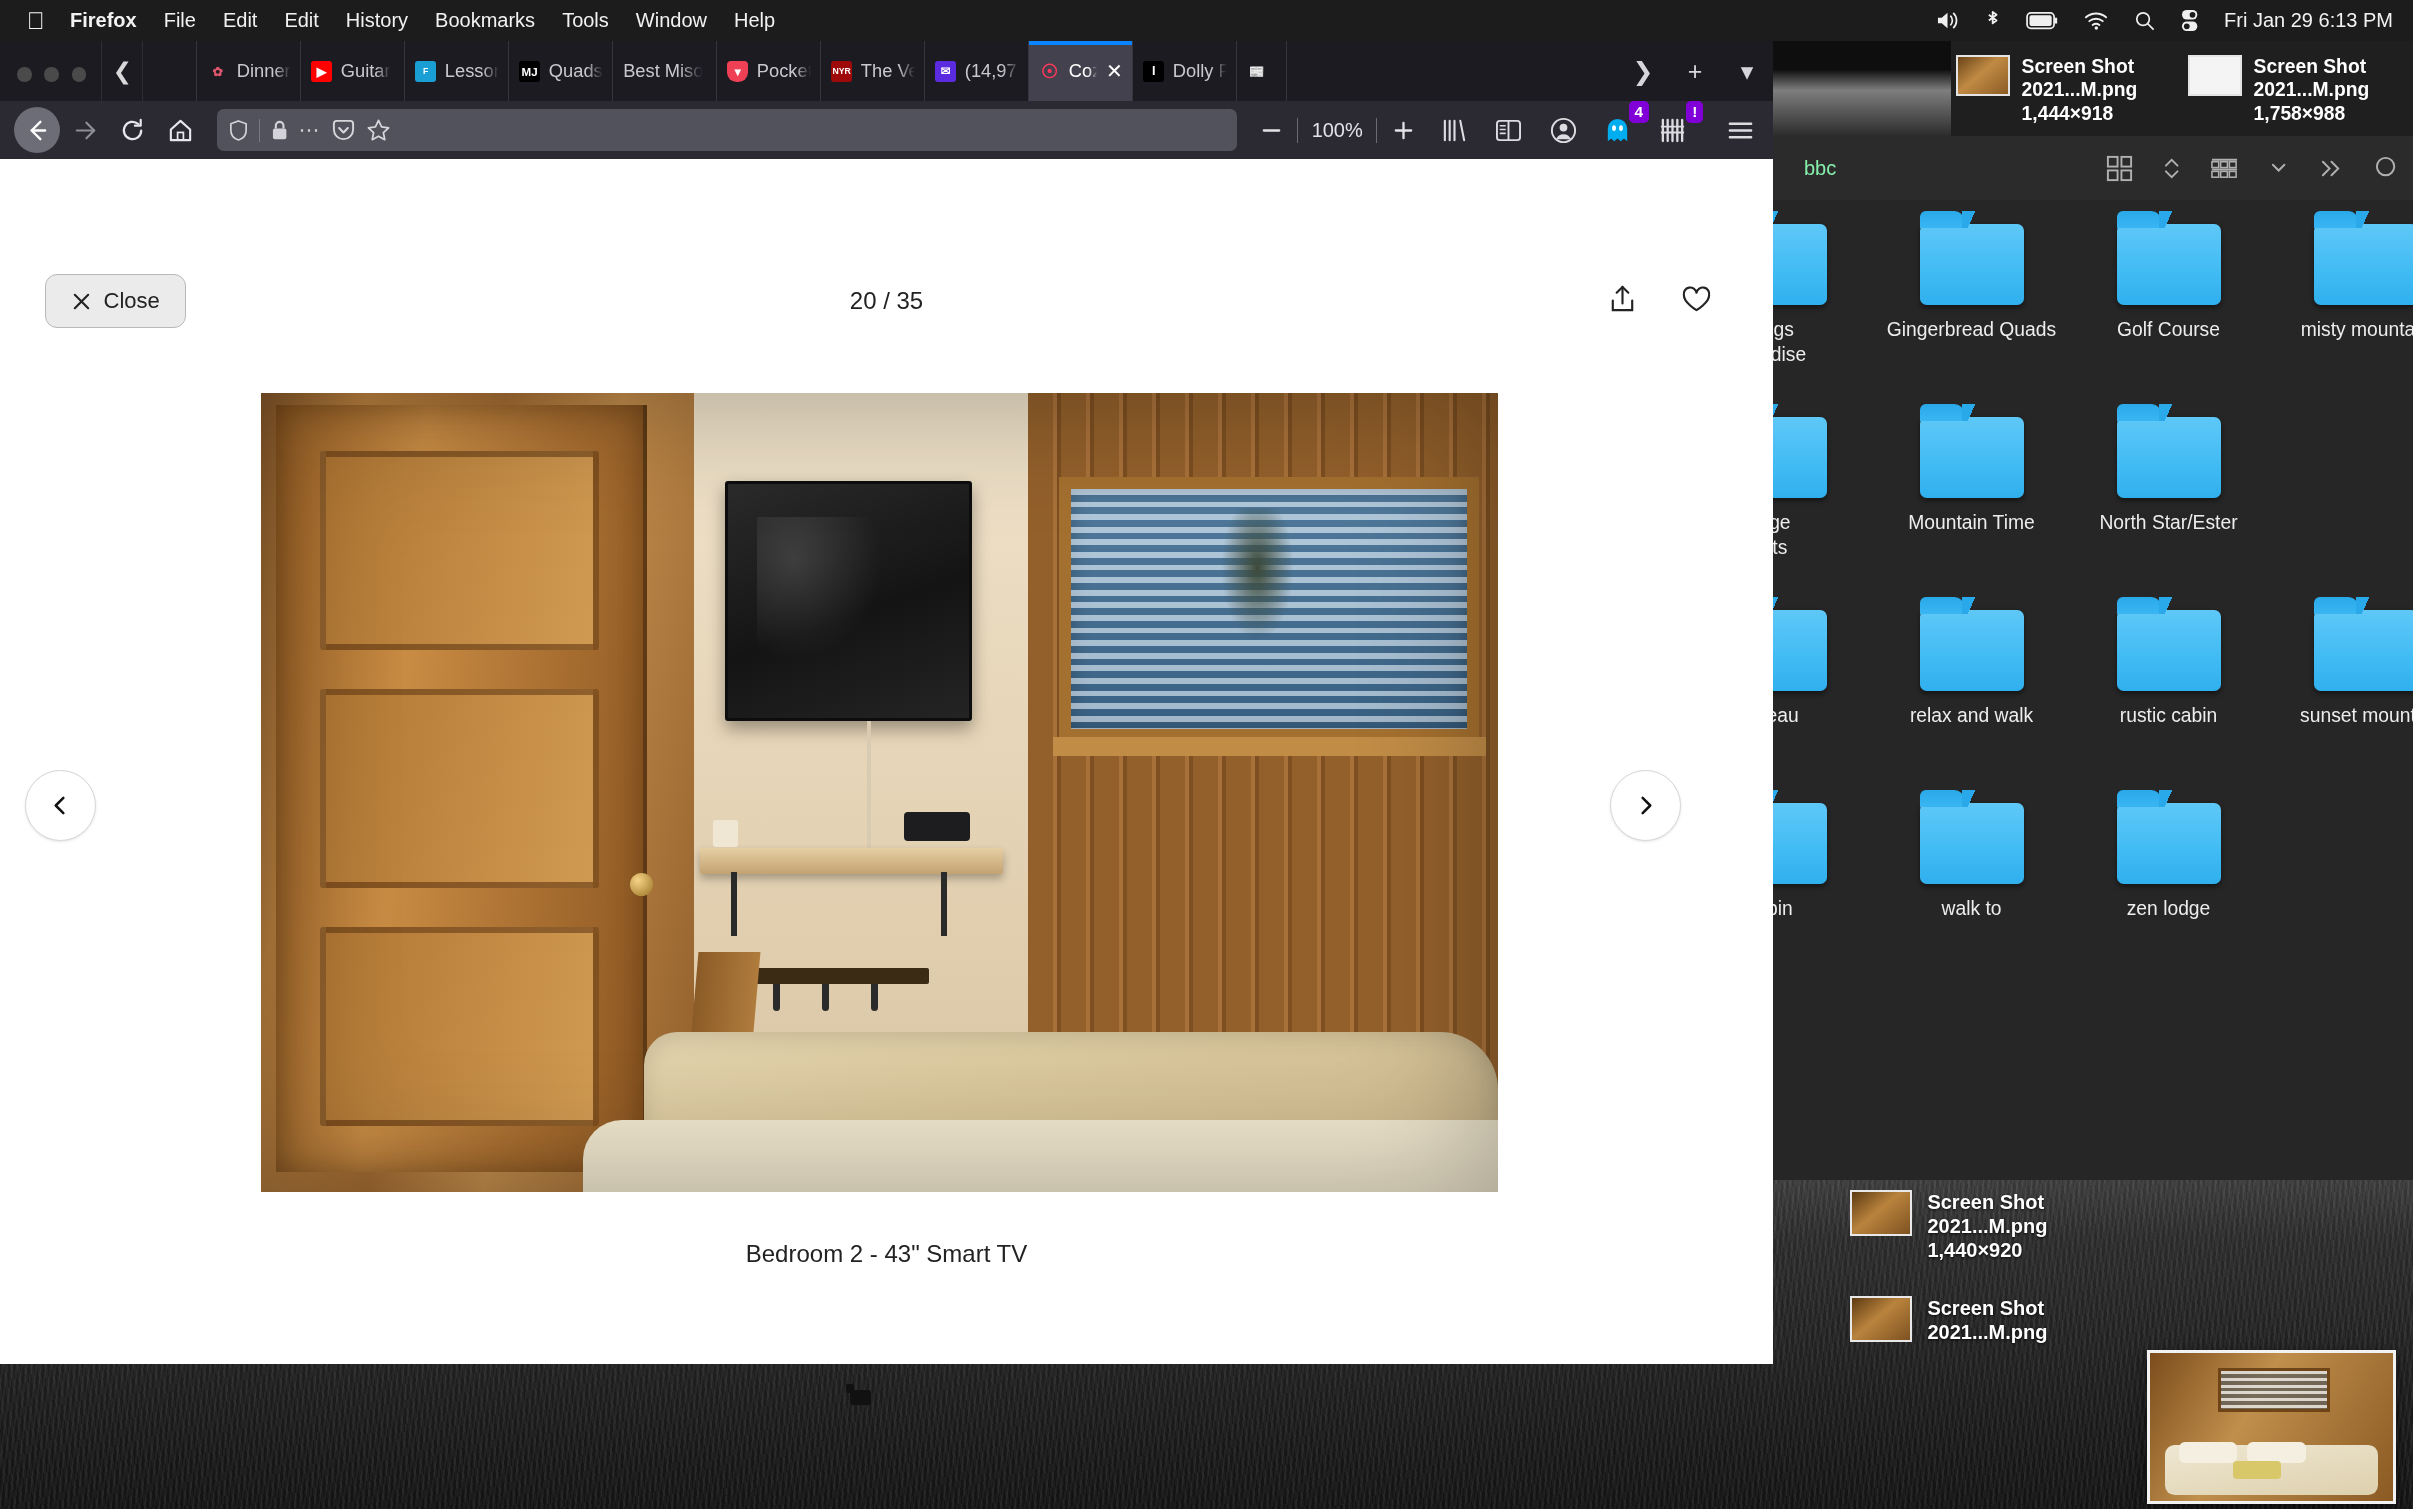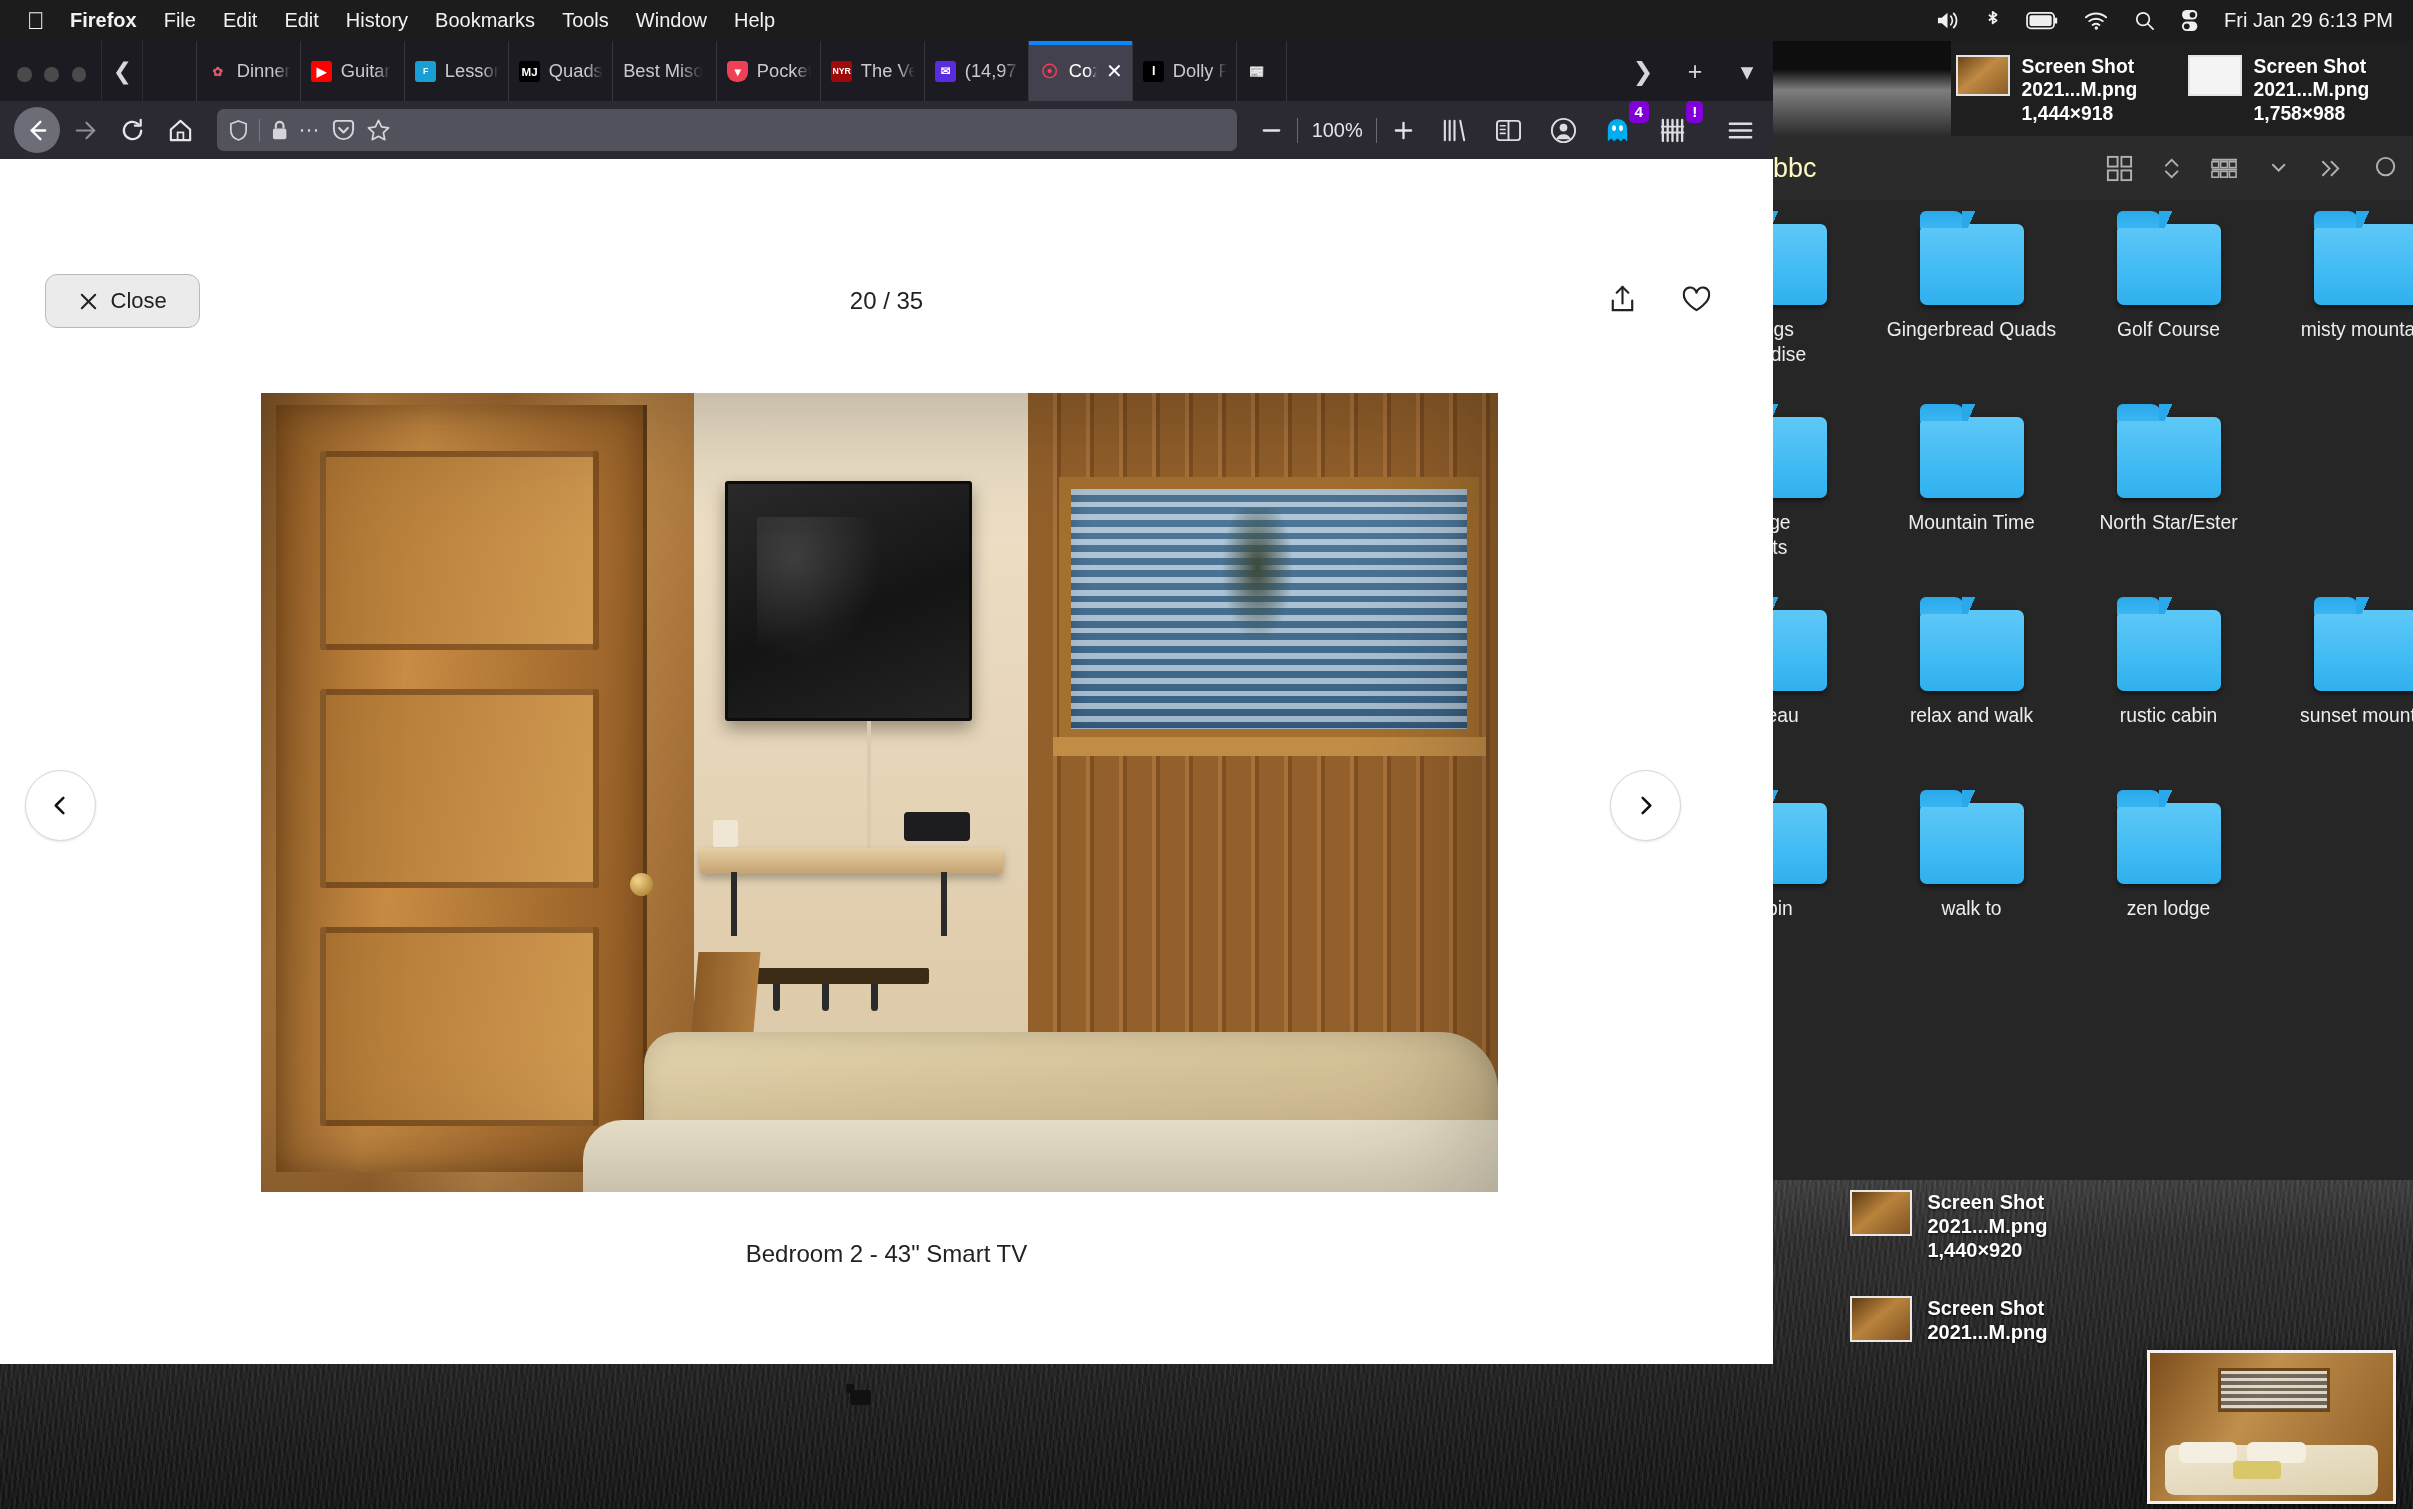--- a/index.html
+++ b/index.html
@@ -111,21 +111,21 @@
   .zoomgrp { display:flex; align-items:center; gap: 13.5px; color:#e3e3e8; font-size: 20px; padding: 0 7.7px; }
   .zoomgrp .sep { width:1px; height:25px; background:#6a6a74; }
   .toolicons { display:flex; align-items:center; gap: 15.4px; padding-left: 9.7px; color:#dcdce1; }
   .toolicon { position: relative; width: 39px; height: 39px; display:flex; align-items:center; justify-content:center; }
   .badge { position:absolute; top:-9.7px; right:-11.6px; background:#8000d7; color:#fff; font-size: 15.4px;
            font-weight:bold; border-radius:4.8px; padding: 1px 5.8px; line-height: 1.3; }
 
   
   .page { position: absolute; left:0; top: 118px; width: 1773px; height: 1246px; background:#fff; }
   .close-btn {
-    position:absolute; left: 45px; top: 233px; height: 54px; padding: 0 32px;
+    position:absolute; left: 45px; top: 233px; height: 54px; padding: 0 25px;
     display:flex; align-items:center; gap: 11.6px;
     background:#ebebeb; border:1px solid #b9b9b9; border-radius: 12px;
     font-size: 22px; color:#222;
   }
   .counter { position:absolute; left: 0; right: 0; top: 246px; text-align:center; font-size: 24px; color:#222; }
   .hdr-actions { position:absolute; right: 58px; top: 239px; display:flex; gap: 37px; }
   .hdr-actions .ia { width: 37px; height: 37px; display:flex; align-items:center; justify-content:center; }
 
   .photo-frame {
     position:absolute; left: 261px; top: 351px; width: 1237px; height: 799px;
@@ -223,21 +223,21 @@
   .fstrip-item { position:absolute; top: 13.5px; display:flex; align-items:flex-start; gap: 11.6px; }
   .fstrip-item .thumb { width: 54px; height: 41px; border: 2.9px solid #e4e4e4; }
   .fstrip-item .th-room { background: linear-gradient(140deg,#6b4418,#c08a44 45%,#8b5c24); }
   .fstrip-item .th-doc { background:#f4f4f4; }
   .fstrip-item .meta { color:#fff; font-weight: bold; font-size: 19.3px; line-height: 1.22; white-space: nowrap; }
   .fstrip-item .dim { display:block; }
   .finder-toolbar {
     position:absolute; left:0; top: 95px; width:100%; height: 64px; background:#2b2b2b;
     display:flex; align-items:center; color:#a8a8a8;
   }
-  .finder-toolbar .title { font-size: 27px; color:#fef9c3; }
+  .finder-toolbar .title { font-size: 20px; color:#86efac; margin-left: 31px; }
   .finder-toolbar .tgrp { margin-left:auto; display:flex; align-items:center; gap: 29px; padding-right: 13.5px; }
   .finder-grid {
     position:absolute; left:0; top: 158px; width:100%; height: 981px;
     padding: 25px 0 0 0; overflow:hidden;
   }
   .frow { display:flex; height: 193px; }
   .fcell { width: 197px; min-width: 197px; display:flex; flex-direction:column; align-items:center; }
   .folder {
     width: 104px; height: 81px; position: relative;
     background: linear-gradient(180deg,#5ec8f7,#43bcf4 55%,#2fb0ee);

